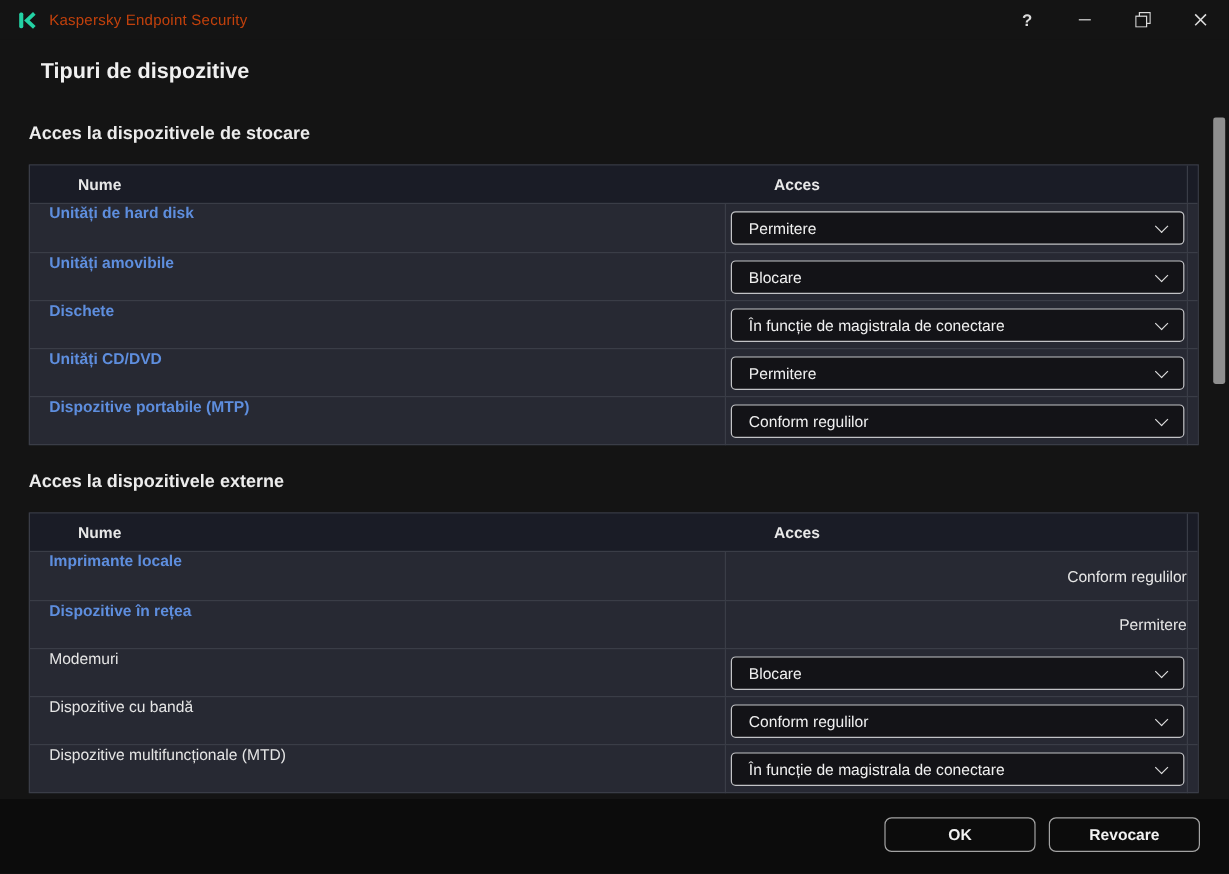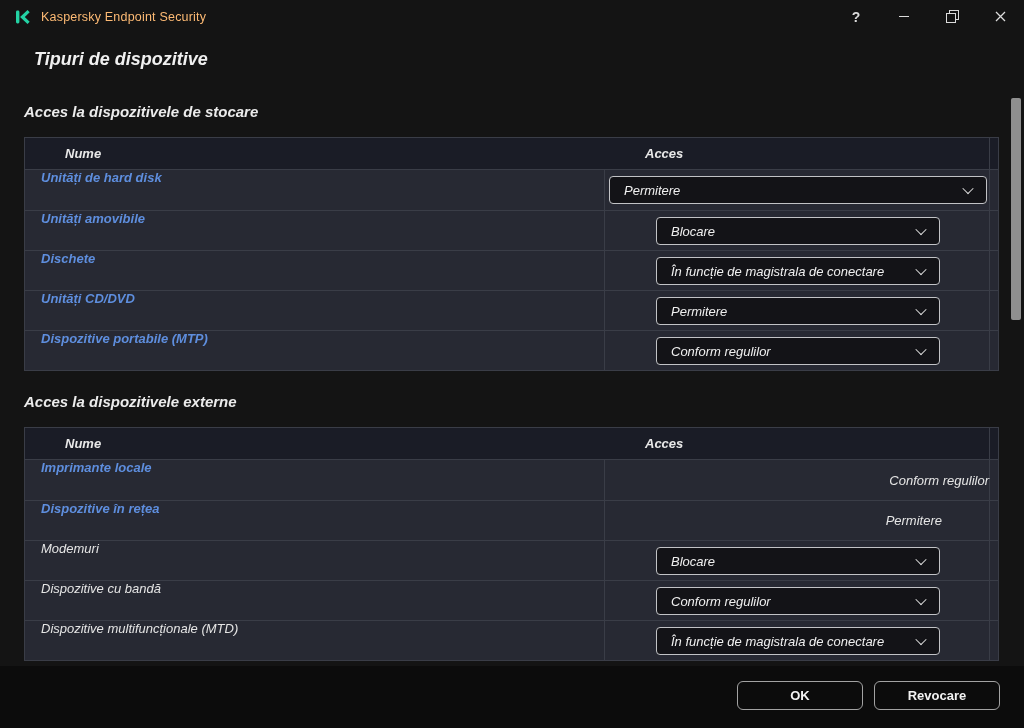--- a/index.html
+++ b/index.html
@@ -21,41 +21,41 @@
     background:var(--bg);
     font-family:"Liberation Sans", sans-serif;
     color:var(--text);
     position:relative;
   }
   
   .titlebar{
     height:33px;display:flex;align-items:center;background:var(--bg);
   }
   .logo{width:18px;height:18px;margin-left:14px;display:flex;align-items:center;justify-content:center;}
-  .app-title{margin-left:9px;font-size:12.5px;color:#fdba74;letter-spacing:.2px;}
+  .app-title{margin-left:9px;font-size:12.5px;color:#c2410c;letter-spacing:.2px;}
   .win-controls{margin-left:auto;display:flex;height:33px;}
   .wbtn{width:48px;height:33px;display:flex;align-items:center;justify-content:center;color:#dcdcdc;cursor:default;}
   .wbtn .q{font-size:14px;font-weight:600;}
   .dash{width:10px;height:1.5px;background:#dcdcdc;display:block;}
   
-  .main{height:633px;overflow:hidden;font-style:italic;}
+  .main{height:633px;overflow:hidden;}
   .page-title{margin:16px 0 0 34px;font-size:18px;line-height:21px;font-weight:700;color:#f0f0f0;}
   .section-title{margin:33px 0 0 24px;font-size:15px;line-height:17px;font-weight:700;color:#ececec;}
   .section + .section .section-title{margin-top:22px;}
   .table{
     margin:17px 0 0 24px;width:975px;
     border:1px solid var(--sep);background:var(--row-bg);
   }
   .thead{
     display:grid;grid-template-columns:580px 1fr 9px;height:32px;background:var(--head-bg);
     border-bottom:1px solid var(--sep);
   }
   .col-head{display:flex;align-items:center;padding-left:16px;font-size:13px;font-weight:600;color:#e8e8e8;margin-left:24px;}
   .trow{display:grid;grid-template-columns:580px 1fr 9px;height:40px;background:var(--row-bg);}
-  .trow + .trow{border-top:1px solid var(--sep);gap:47px;}
+  .trow + .trow{border-top:1px solid var(--sep);}
   .cell-name{display:flex;padding-left:16px;border-right:1px solid var(--sep);font-size:13px;overflow:hidden;white-space:nowrap;}
   .cell-access{display:flex;align-items:center;position:relative;justify-content:flex-end;}
   .cell-spacer{border-left:1px solid var(--sep);}
   .thead .cell-spacer{border-left:1px solid var(--sep);}
   .devlink{color:var(--link);font-weight:600;cursor:pointer;}
   .devplain{color:#e5e5e5;font-weight:400;}
   .acc-text{padding-left:16px;font-size:13px;color:#e6e6e6;}
   .select{
     flex:1;margin:6px 2px 6px 4px;height:28px;background:var(--select-bg);
     border:1px solid var(--select-border);border-radius:4px;

